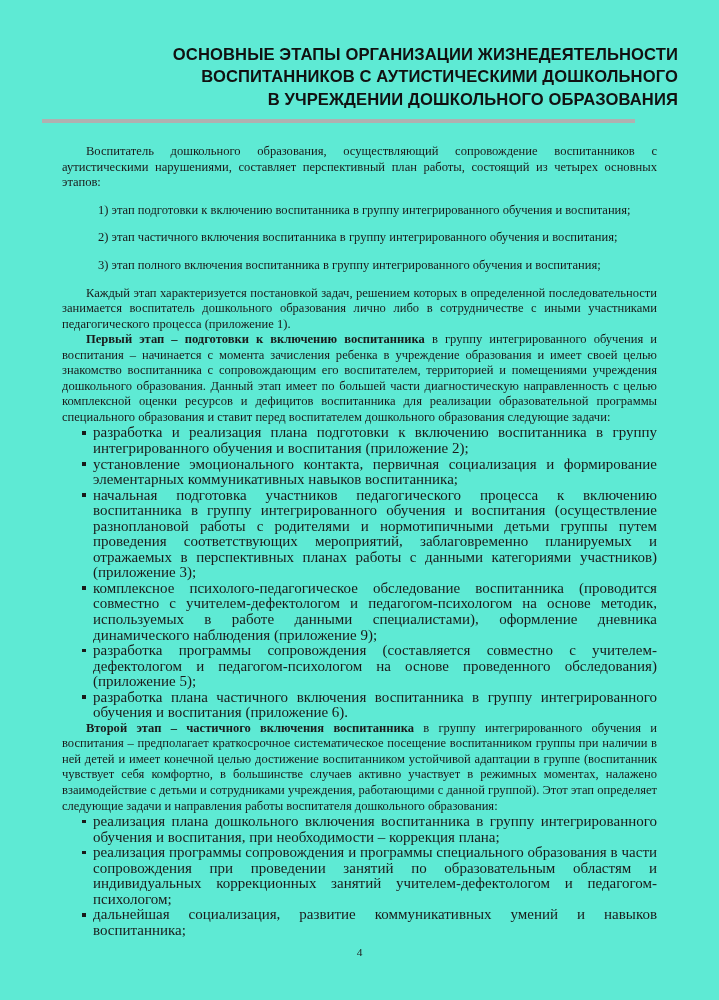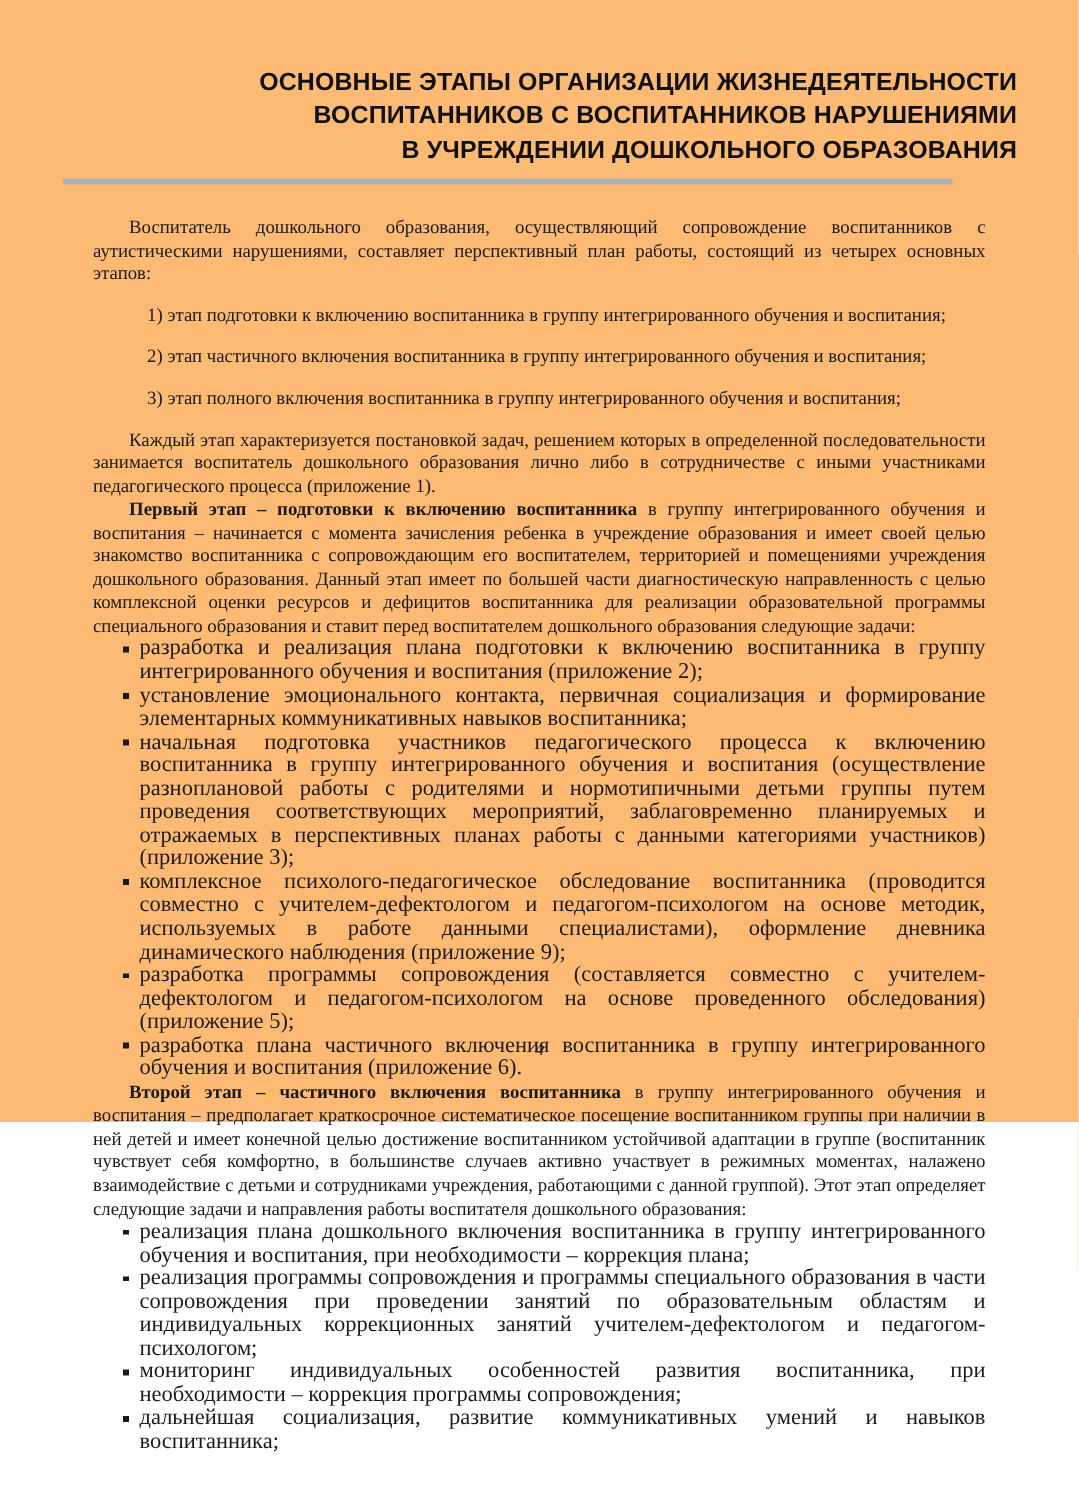--- a/index.html
+++ b/index.html
@@ -12,24 +12,24 @@
     width: 719px;
     height: 1000px;
     font-family: "Liberation Serif", "DejaVu Serif", serif;
     color: #1a1a1a;
     overflow: hidden;
   }
 
   .page {
     position: relative;
     width: 719px;
-    height: 748px;
+    height: 1000px;
     box-sizing: border-box;
     padding: 0;
-    background: #fdba74;
+    background: #5eead4;
   }
 
   
   .doc-header {
     padding: 44px 41px 0 41px;
   }
   .doc-title {
     font-family: "Liberation Sans", "DejaVu Sans", sans-serif;
     font-weight: bold;
     font-size: 16.6px;
@@ -118,21 +118,21 @@
   }
 </style>
 </head>
 <body>
 
 <div class="page">
 
   <header class="doc-header">
     <h1 class="doc-title">
       <span class="tl">ОСНОВНЫЕ ЭТАПЫ ОРГАНИЗАЦИИ ЖИЗНЕДЕЯТЕЛЬНОСТИ</span>
-      <span class="tl">ВОСПИТАННИКОВ С ВОСПИТАННИКОВ НАРУШЕНИЯМИ</span>
+      <span class="tl">ВОСПИТАННИКОВ С АУТИСТИЧЕСКИМИ ДОШКОЛЬНОГО</span>
       <span class="tl">В УЧРЕЖДЕНИИ ДОШКОЛЬНОГО ОБРАЗОВАНИЯ</span>
     </h1>
     <div class="title-rule"></div>
   </header>
 
   <main class="doc-body">
     <div class="col">
 
       <p class="para">Воспитатель дошкольного образования, осуществляющий сопровождение воспитанников с аутистическими нарушениями, составляет перспективный план работы, состоящий из четырех основных этапов:</p>
 
@@ -151,21 +151,20 @@
         <li><span class="bullet-mark"></span><span>комплексное психолого-педагогическое обследование воспитанника (проводится совместно с учителем-дефектологом и педагогом-психологом на основе методик, используемых в работе данными специалистами), оформление дневника динамического наблюдения (приложение 9);</span></li>
         <li><span class="bullet-mark"></span><span>разработка программы сопровождения (составляется совместно с учителем-дефектологом и педагогом-психологом на основе проведенного обследования) (приложение 5);</span></li>
         <li><span class="bullet-mark"></span><span>разработка плана частичного включения воспитанника в группу интегрированного обучения и воспитания (приложение 6).</span></li>
       </ul>
 
       <p class="para"><b class="lead">Второй этап – частичного включения воспитанника</b><span> в группу интегрированного обучения и воспитания – предполагает краткосрочное систематическое посещение воспитанником группы при наличии в ней детей и имеет конечной целью достижение воспитанником устойчивой адаптации в группе (воспитанник чувствует себя комфортно, в большинстве случаев активно участвует в режимных моментах, налажено взаимодействие с детьми и сотрудниками учреждения, работающими с данной группой). Этот этап определяет следующие задачи и направления работы воспитателя дошкольного образования:</span></p>
 
       <ul class="bullets">
         <li><span class="bullet-mark"></span><span>реализация плана дошкольного включения воспитанника в группу интегрированного обучения и воспитания, при необходимости – коррекция плана;</span></li>
         <li><span class="bullet-mark"></span><span>реализация программы сопровождения и программы специального образования в части сопровождения при проведении занятий по образовательным областям и индивидуальных коррекционных занятий учителем-дефектологом и педагогом-психологом;</span></li>
-        <li><span class="bullet-mark"></span><span>мониторинг индивидуальных особенностей развития воспитанника, при необходимости – коррекция программы сопровождения;</span></li>
         <li><span class="bullet-mark"></span><span>дальнейшая социализация, развитие коммуникативных умений и навыков воспитанника;</span></li>
       </ul>
 
     </div>
   </main>
 
   <div class="page-number">4</div>
 
 </div>
 

